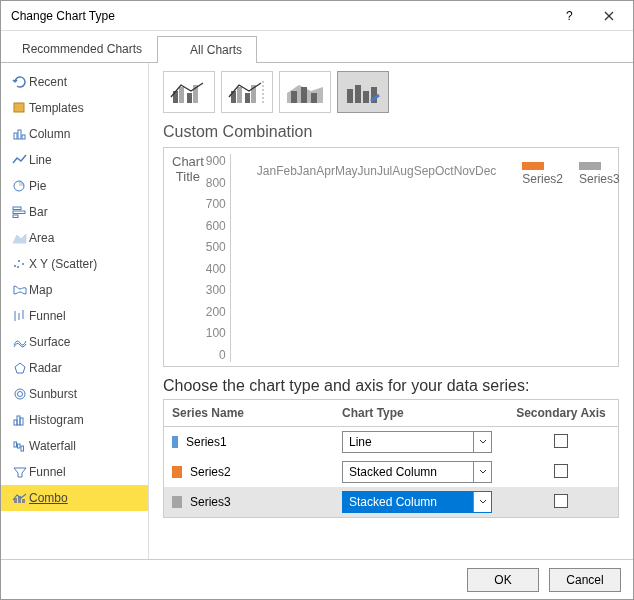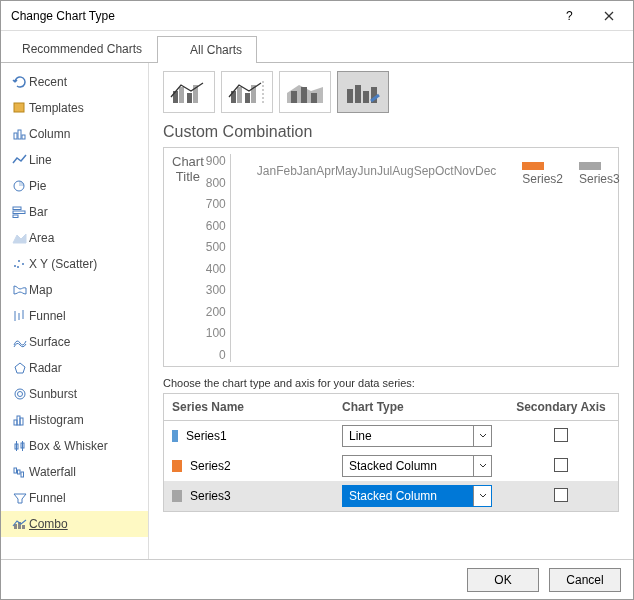--- a/index.html
+++ b/index.html
@@ -8,21 +8,21 @@
 .titlebar { height: 30px; display: flex; align-items: center; padding: 0 4px 0 10px; border-bottom: 1px solid #ddd; }
 .titlebar .title { flex: 1; font-size: 12px; }
 .titlebar .winbtn { width: 40px; height: 28px; display: flex; align-items: center; justify-content: center; color: #333; }
 .titlebar .winbtn svg { width: 10px; height: 10px; }
 .tabs { display: flex; gap: 0; border-bottom: 1px solid #bbb; padding: 4px 6px 0 6px; }
 .tab { padding: 6px 14px; border: 1px solid transparent; border-bottom: none; color: #444; cursor: pointer; }
 .tab.active { border-color: #bbb; background: #fff; position: relative; top: 1px; padding-left: 32px; }
 .body { flex: 1; display: flex; overflow: hidden; }
 .sidebar { width: 148px; border-right: 1px solid #ddd; padding: 6px 0; overflow-y: auto; }
 .sb-item { display: flex; align-items: center; gap: 0; padding: 5px 10px; color: #444; cursor: pointer; }
-.sb-item.selected { background: #fef9c3; text-decoration: underline; }
+.sb-item.selected { background: #fde047; text-decoration: underline; }
 .sb-item .icon { width: 18px; height: 16px; display: flex; align-items: center; justify-content: center; color: #4a7dbf; }
 .sb-item .icon svg { width: 16px; height: 14px; }
 .main { flex: 1; padding: 8px 14px 10px 14px; display: flex; flex-direction: column; overflow: hidden; }
 .subtype-row { display: flex; gap: 6px; margin-bottom: 10px; }
 .subtype { width: 52px; height: 42px; border: 1px solid #ccc; display: flex; align-items: center; justify-content: center; cursor: pointer; background: #fff; }
 .subtype.selected { background: #d9d9d9; border-color: #999; }
 .subtype svg { width: 40px; height: 30px; }
 .section-title { font-size: 16px; color: #555; margin-bottom: 6px; }
 .chart-preview { border: 1px solid #ccc; height: 220px; padding: 6px 8px 4px 8px; display: flex; flex-direction: row; }
 .chart-title { text-align: center; font-size: 13px; color: #666; margin-bottom: 2px; }
@@ -34,21 +34,21 @@
 .stack { width: 18px; display: flex; flex-direction: column-reverse; }
 .seg-a { background: #ed7d31; }
 .seg-b { background: #a5a5a5; }
 .line-svg { position: absolute; inset: 0; width: 100%; height: 100%; }
 .x-axis { display: flex; justify-content: space-around; font-size: 9px; color: #888; margin-top: 10px; padding-left: 26px; }
 .legend { display: flex; justify-content: center; gap: 16px; margin-top: 4px; font-size: 9px; color: #666; padding-left: 26px; }
 .swatch { display: inline-block; width: 22px; height: 8px; vertical-align: middle; margin-right: 4px; }
 .sw2 { background: #ed7d31; }
 .sw3 { background: #a5a5a5; }
 .sw1 { background: #5b9bd5; height: 2px; }
-.series-label { font-size: 11px; color: #333; margin-top: 10px; margin-bottom: 4px; }
+.series-label { font-size: 16px; color: #333; margin-top: 10px; margin-bottom: 4px; }
 .series-table { border: 1px solid #ccc; }
 .st-head, .st-row { display: flex; align-items: center; }
 .st-head { border-bottom: 1px solid #ccc; font-weight: 600; color: #555; }
 .st-row { height: 30px; }
 .st-row.selected { background: #e5e5e5; }
 .col-name { width: 170px; padding: 6px 8px; display: flex; align-items: center; gap: 8px; }
 .col-type { width: 170px; padding: 4px 8px; }
 .col-axis { flex: 1; padding: 4px 8px; text-align: center; }
 .series-swatch { width: 10px; height: 12px; }
 .ssw1 { background: #5b9bd5; width: 6px; }
@@ -212,31 +212,20 @@
               <rect x="2" y="7" width="3" height="5" fill="none" stroke="#4a7dbf"></rect>
               <rect x="5" y="3" width="3" height="9" fill="none" stroke="#4a7dbf"></rect>
               <rect x="8" y="5" width="3" height="7" fill="none" stroke="#4a7dbf"></rect>
             </svg>
           </span>
           <span>Histogram</span>
         </div>
       <div class="sb-item">
           <span class="icon">
             <svg viewBox="0 0 16 14">
-              <rect x="3" y="5" width="3" height="5" fill="none" stroke="#4a7dbf"></rect>
-              <line x1="4.5" y1="2" x2="4.5" y2="12" stroke="#4a7dbf"></line>
-              <rect x="9" y="4" width="3" height="5" fill="none" stroke="#4a7dbf"></rect>
-              <line x1="10.5" y1="2" x2="10.5" y2="12" stroke="#4a7dbf"></line>
-            </svg>
-          </span>
-          <span>Box &amp; Whisker</span>
-        </div>
-      <div class="sb-item">
-          <span class="icon">
-            <svg viewBox="0 0 16 14">
               <rect x="2" y="3" width="2.5" height="5" fill="none" stroke="#4a7dbf"></rect>
               <rect x="5.5" y="5" width="2.5" height="4" fill="none" stroke="#4a7dbf"></rect>
               <rect x="9" y="7" width="2.5" height="5" fill="none" stroke="#4a7dbf"></rect>
             </svg>
           </span>
           <span>Waterfall</span>
         </div>
       <div class="sb-item">
           <span class="icon">
             <svg viewBox="0 0 16 14">

